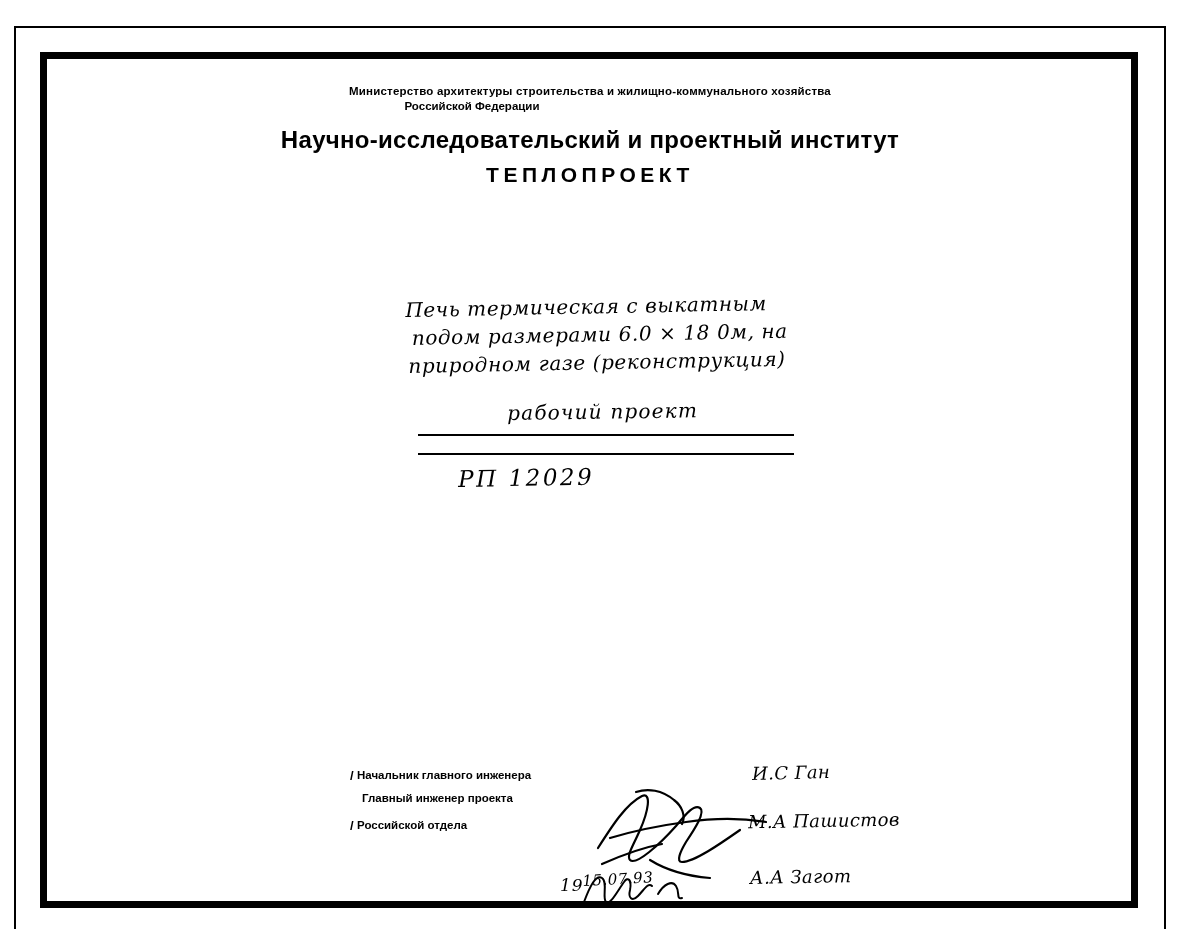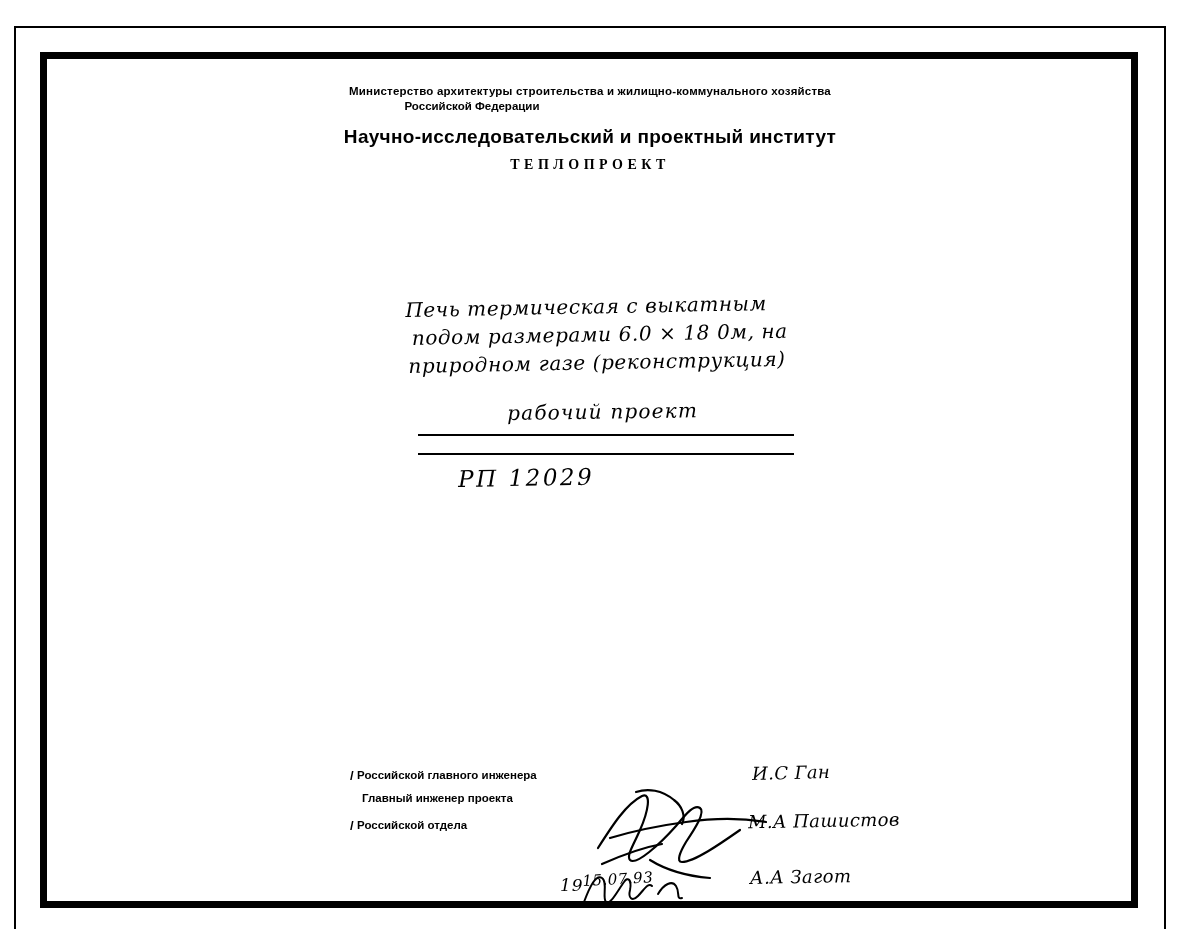--- a/index.html
+++ b/index.html
@@ -64,33 +64,32 @@
     white-space: nowrap;
   }
   .ministry-line2 {
     font-size: 11.5px;
     font-weight: bold;
     color: #000;
     line-height: 15px;
     margin-left: -236px;
   }
   .institute-line {
-    font-size: 19px;
+    font-size: 24px;
     font-weight: bold;
     color: #000;
     margin-top: 12px;
     letter-spacing: 0.3px;
   }
   .institute-name {
-    font-size: 14px;
+    font-size: 21px;
     font-weight: bold;
     color: #000;
     margin-top: 9px;
     letter-spacing: 4.5px;
-    font-family: Liberation Serif, serif;
   }
 
   
   .hand {
     font-family: "DejaVu Serif", serif;
     font-style: italic;
     color: #000;
   }
   .title-hand {
     position: absolute;
@@ -256,21 +255,21 @@
 
     <div class="stage-hand hand">рабочий проект</div>
     <div class="stage-rule"></div>
     <div class="stage-rule2"></div>
 
     <div class="code-hand hand">РП 12029</div>
 
     <div class="sig-block">
       <div class="sig-row">
         <span class="sig-slash">/</span>
-        <span class="sig-role">Российской главного инженера</span>
+        <span class="sig-role">Начальник главного инженера</span>
         <span class="sig-name hand sig-name-1">И.С Ган</span>
       </div>
       <div class="sig-row" style="height:27px">
         <span class="sig-role sig-role-indent">Главный инженер проекта</span>
         <span class="sig-name hand sig-name-2">М.А Пашистов</span>
       </div>
       <div class="sig-row">
         <span class="sig-slash">/</span>
         <span class="sig-role">Российской отдела</span>
         <span class="sig-name hand sig-name-3">А.А Загот</span>

